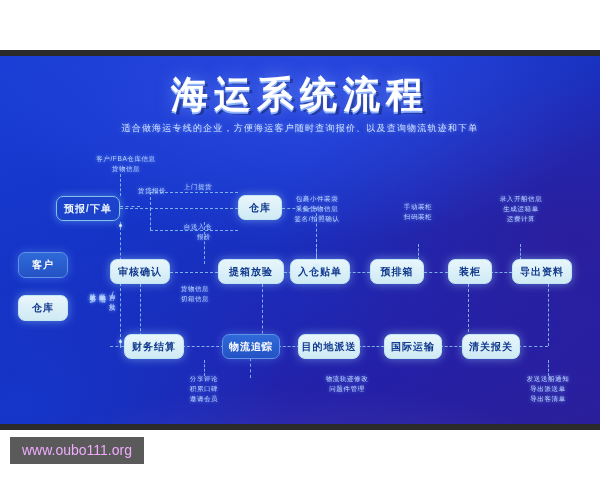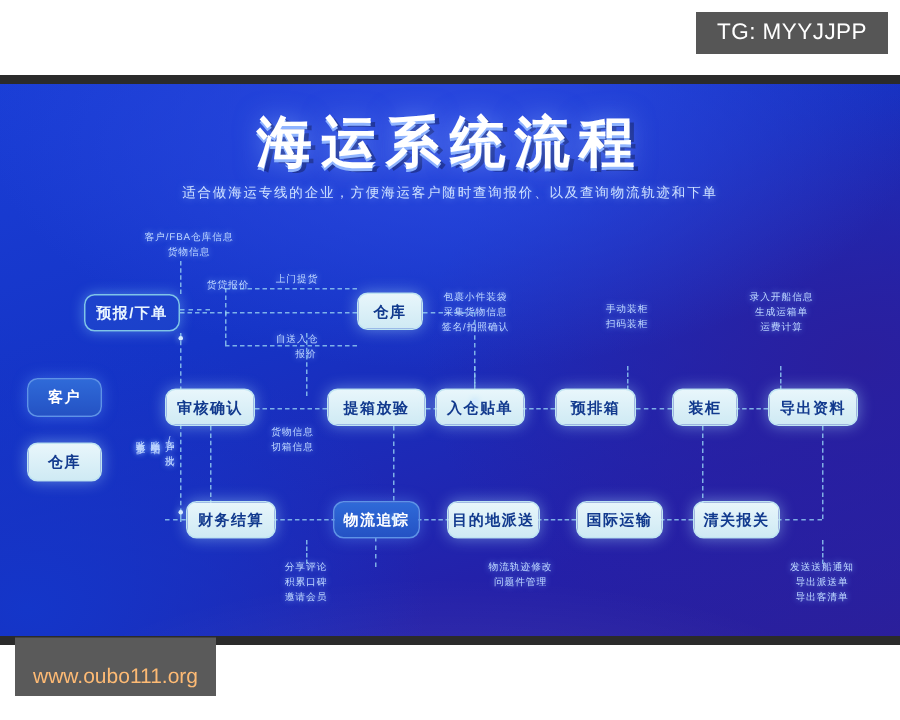--- a/index.html
+++ b/index.html
@@ -15,22 +15,22 @@
     position:absolute;top:8px;right:8px;
     background:#565656;color:#ffffff;
     font-size:15px;letter-spacing:.3px;
     padding:6px 14px 7px 14px;
     line-height:1;
   }
 
   
   .site-badge{
     position:absolute;left:10px;bottom:16px;
-    background:#5a5a5a;color:#fdba74;
-    font-size:14px;padding:18px 12px 7px 12px;line-height:1;
+    background:#5a5a5a;color:#f0abfc;
+    font-size:14px;padding:6px 12px 7px 12px;line-height:1;
   }
 
   
   .strip{position:absolute;left:0;width:600px;background:#2b2b2b;}
   .strip-top{top:50px;height:6px;}
   .strip-bot{top:424px;height:6px;}
 
   
   .poster{
     position:absolute;left:0;top:56px;width:600px;height:368px;
@@ -117,21 +117,20 @@
   .dot{
     position:absolute;width:3px;height:3px;border-radius:50%;
     background:#d6ecff;box-shadow:0 0 4px #9fd4ff;
   }
 </style>
 </head>
 <body>
 
 <div class="page">
 
-  <div class="tg-badge">TG: MYYJJPP</div>
 
   <div class="strip strip-top"></div>
   <div class="strip strip-bot"></div>
 
   <div class="poster">
 
     <div class="title">海运系统流程</div>
     <div class="subtitle">适合做海运专线的企业，方便海运客户随时查询报价、以及查询物流轨迹和下单</div>
 
     <div class="vline" style="left:120px;top:118px;height:22px;"></div>

